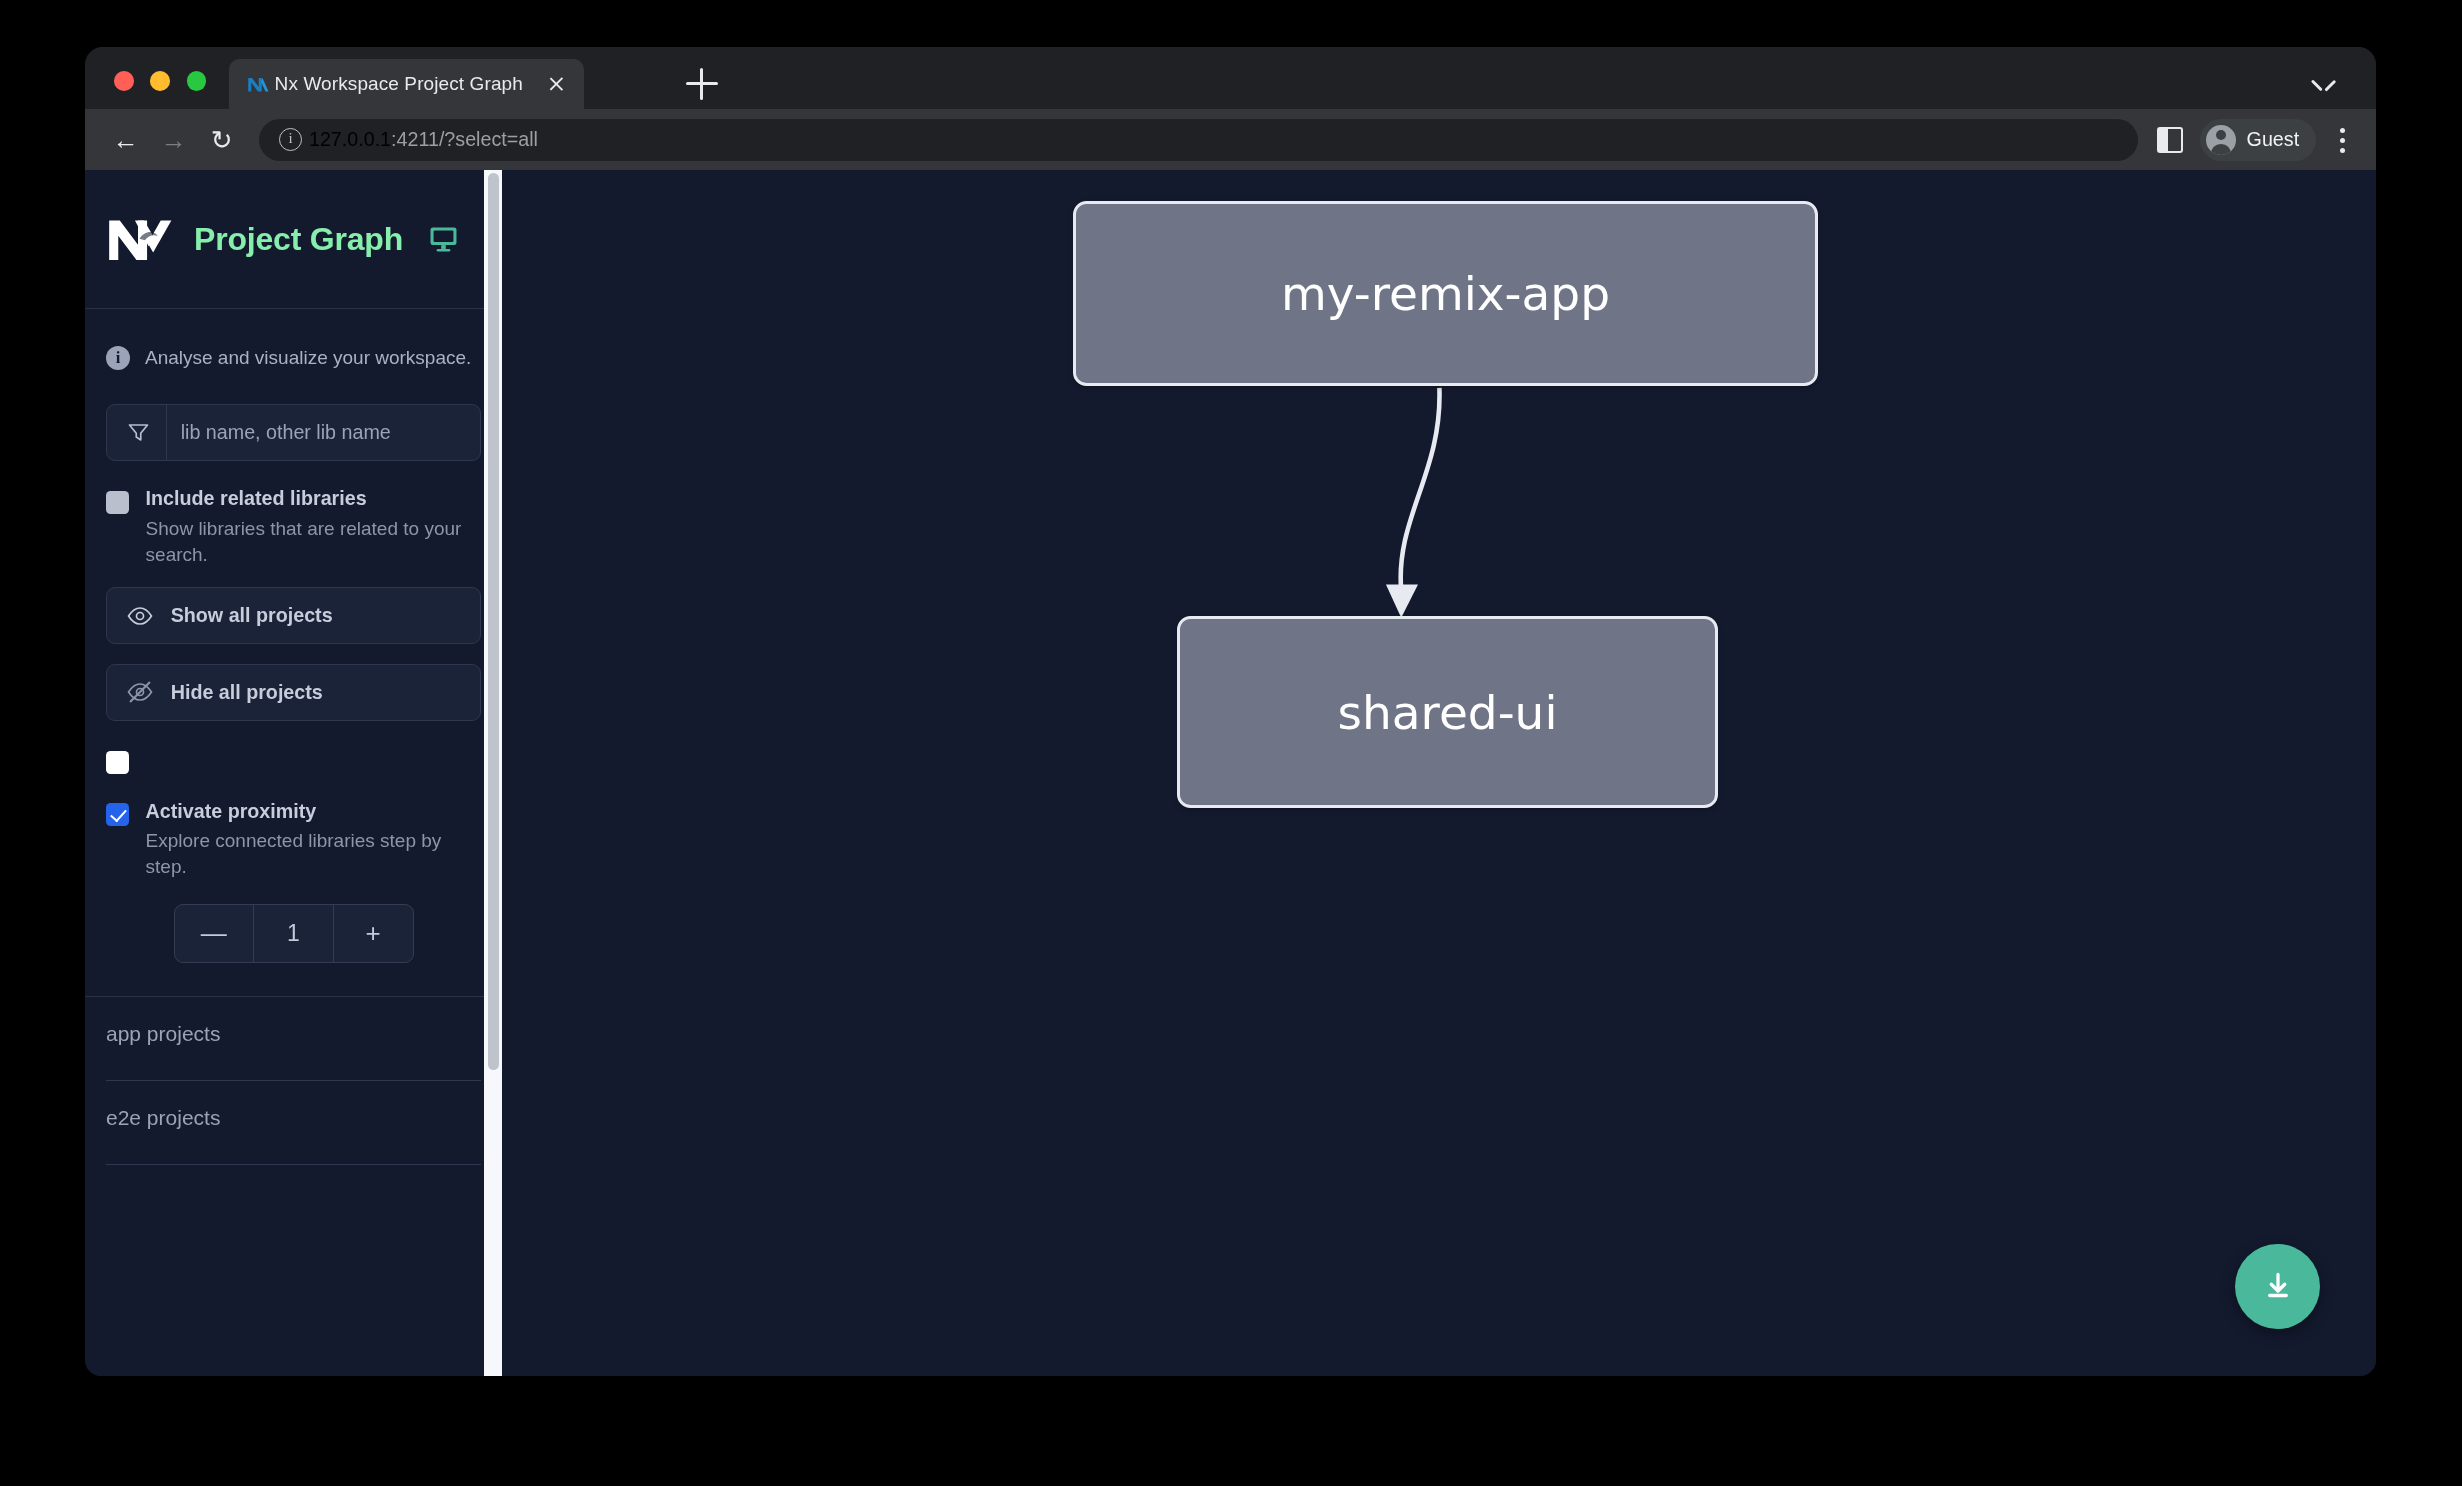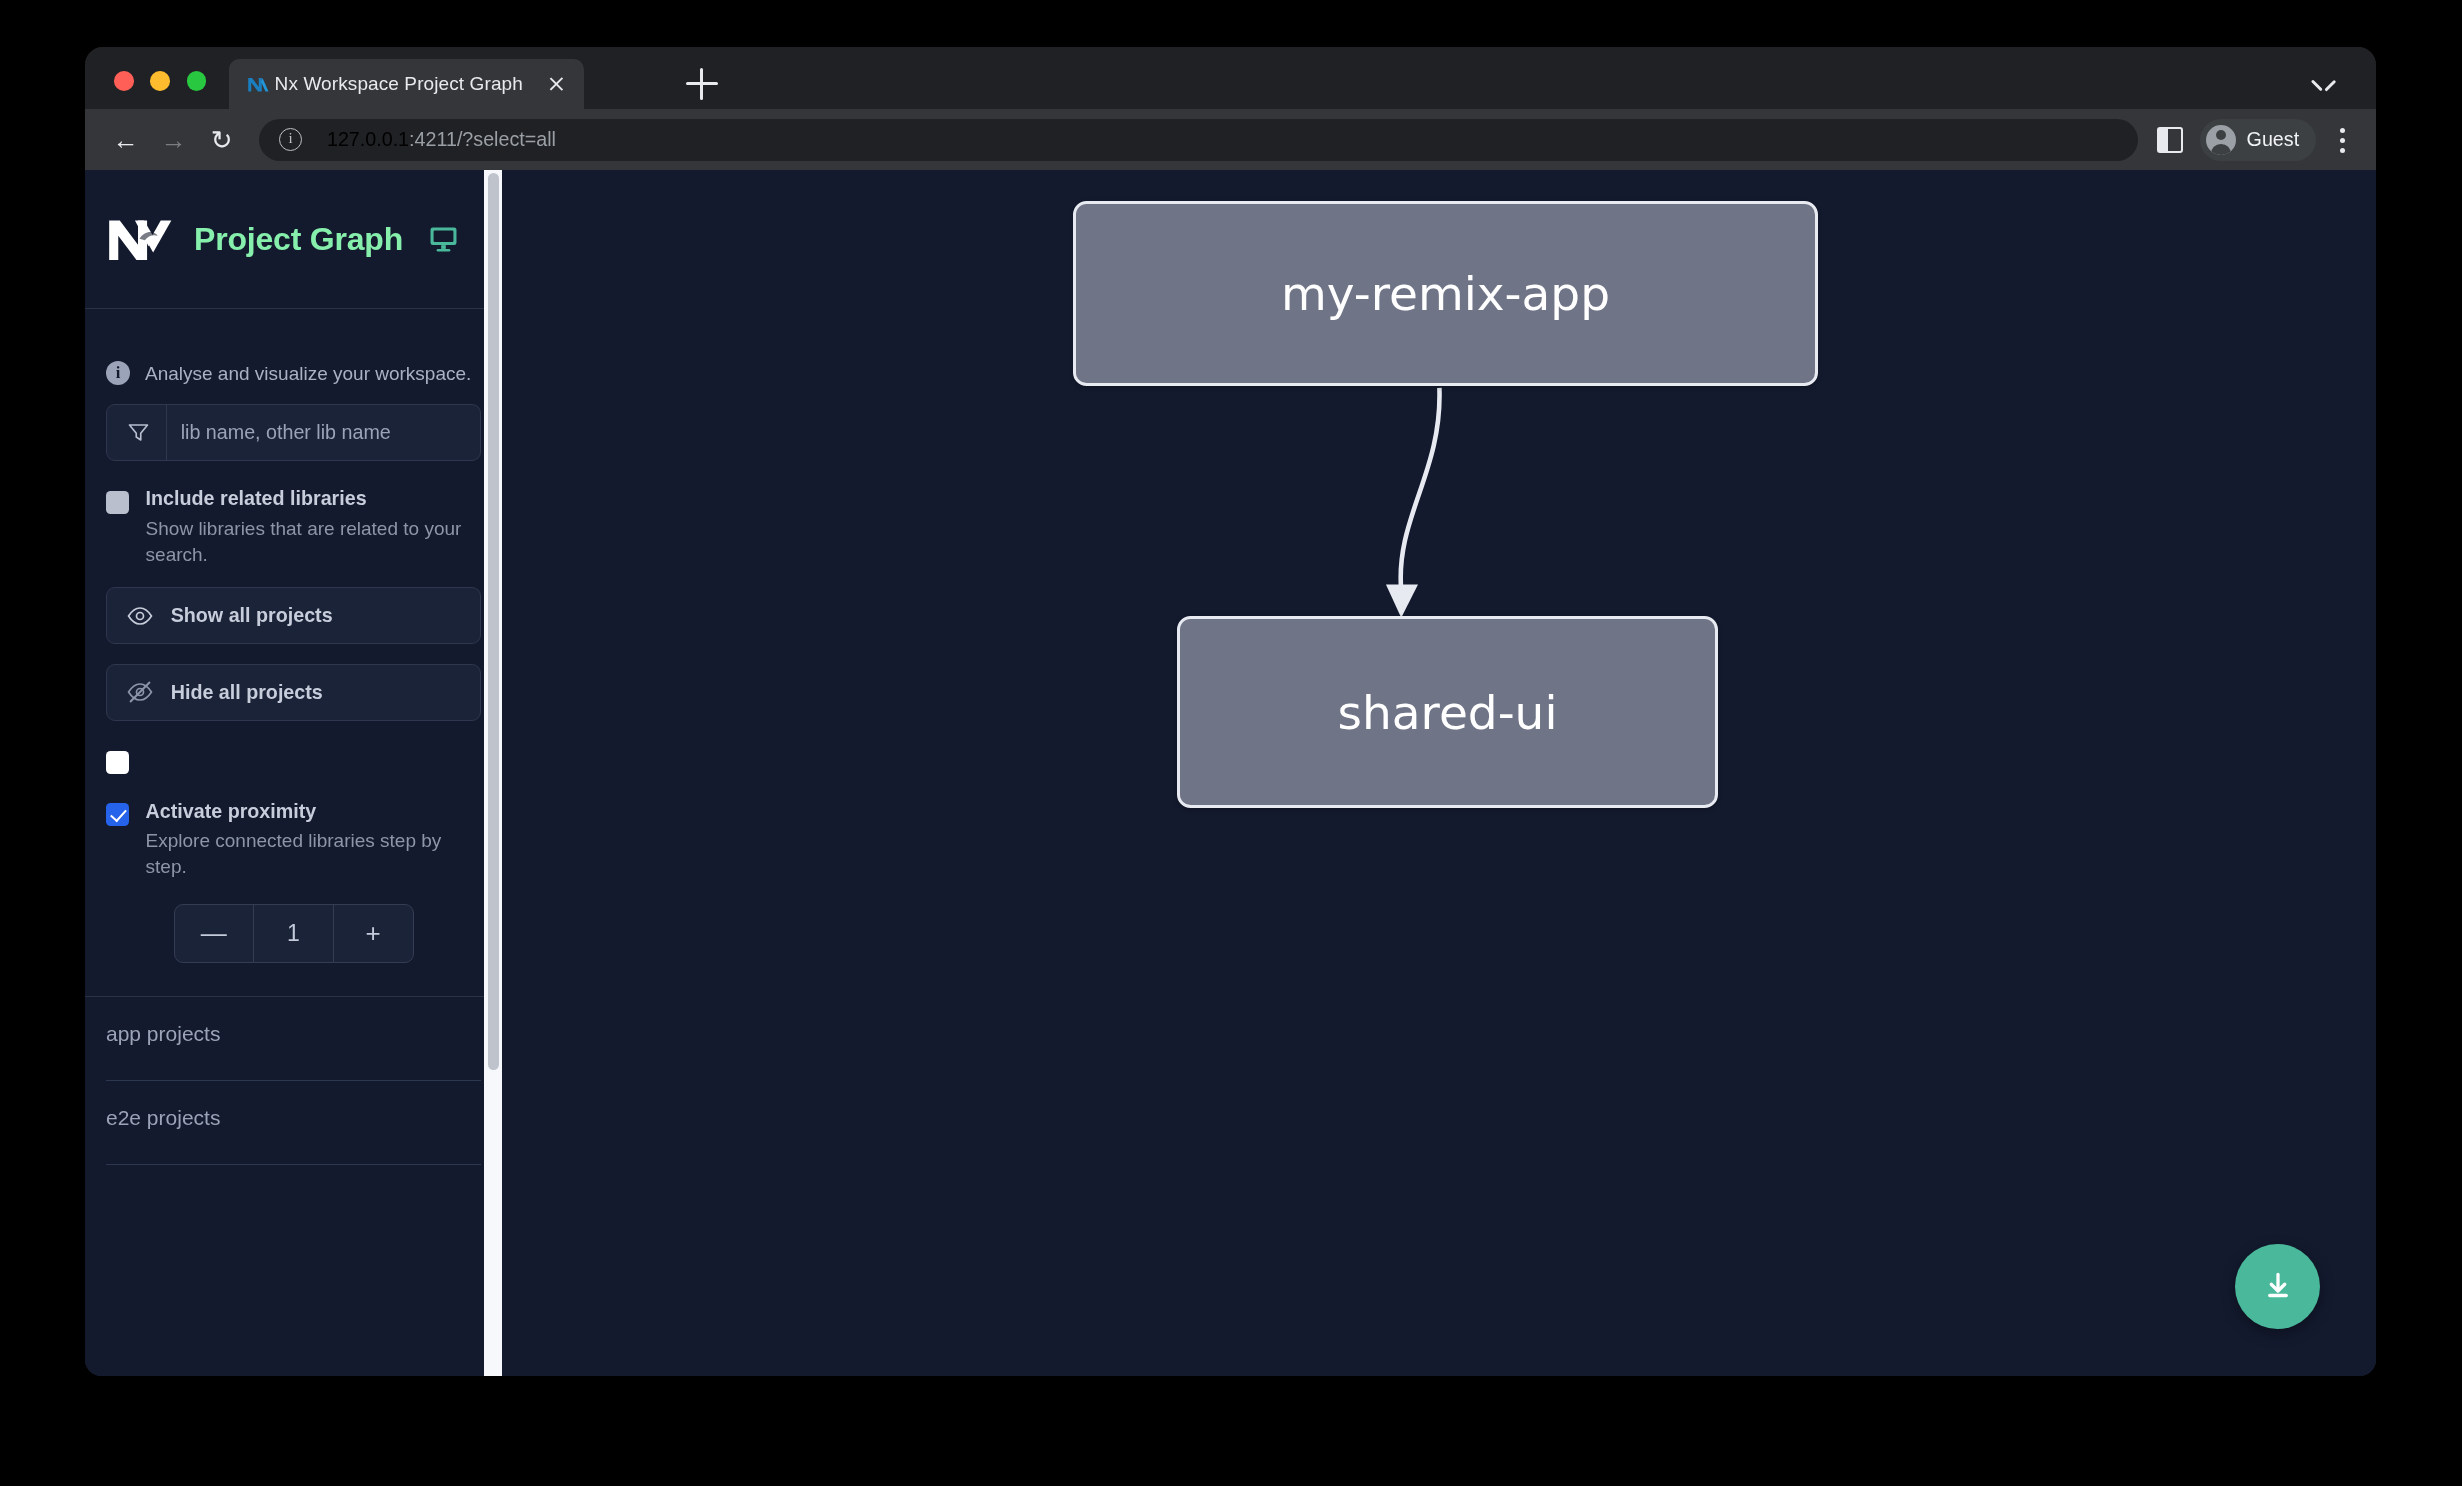--- a/index.html
+++ b/index.html
@@ -71,21 +71,21 @@
     display: flex; align-items: center; padding: 0 19.7px; gap: 6px;
   }
   .navbtn { width: 42px; height: 42px; position: relative; flex: 0 0 42px; }
   .arrow-glyph { position: absolute; inset: 0; color: #e8eaed; font-size: 26px;
     display: flex; align-items: center; justify-content: center; line-height: 1; }
   .arrow-glyph.dim { color: #7a7d81; }
 
   .omnibox {
     flex: 1 1 auto; height: 42px; margin-left: 10.6px; margin-right: 13.6px;
     background: #202124; border-radius: 21px;
-    display: flex; align-items: center; padding: 0 19.7px; gap: 25px;
+    display: flex; align-items: center; padding: 0 19.7px; gap: 7px;
     min-width: 0;
     text-align: center;
   }
   .info-circle {
     width: 23px; height: 23px; border: 1.8px solid #bdc1c6; border-radius: 50%;
     flex: 0 0 23px; position: relative;
   }
   .info-circle::after {
     content: "i"; position: absolute; inset: 0; color: #bdc1c6;
     font-size: 15px; line-height: 19.7px; text-align: center;
@@ -142,21 +142,21 @@
     height: 138px; display: flex; align-items: center; gap: 21px;
     padding: 0 21px 0 21px;
   }
   .nx-logo { width: 67px; height: 47px; position: relative; flex: 0 0 67px; }
   .sb-title { color: #86efac; font-size: 32px; font-weight: 700; letter-spacing: -0.2px; }
   .monitor-icon { width: 29px; height: 26px; position: relative; flex: 0 0 29px; margin-left: 4.5px; }
 
   .sb-divider { height: 0.8px; background: #2a3247; }
 
   .sb-note {
-    display: flex; align-items: flex-end; gap: 15px; padding: 23px 21px 0 21px;
+    display: flex; align-items: center; gap: 15px; padding: 23px 21px 0 21px;
     height: 76px;
   }
   .note-icon {
     width: 24px; height: 24px; border-radius: 50%; background: #9ba3b8;
     position: relative; flex: 0 0 24px;
   }
   .note-icon::after {
     content: "i"; position: absolute; inset: 0; color: #131A2E; font-size: 16.6px;
     line-height: 23.4px; text-align: center; font-weight: 700;
     font-family: "Liberation Serif", serif;

